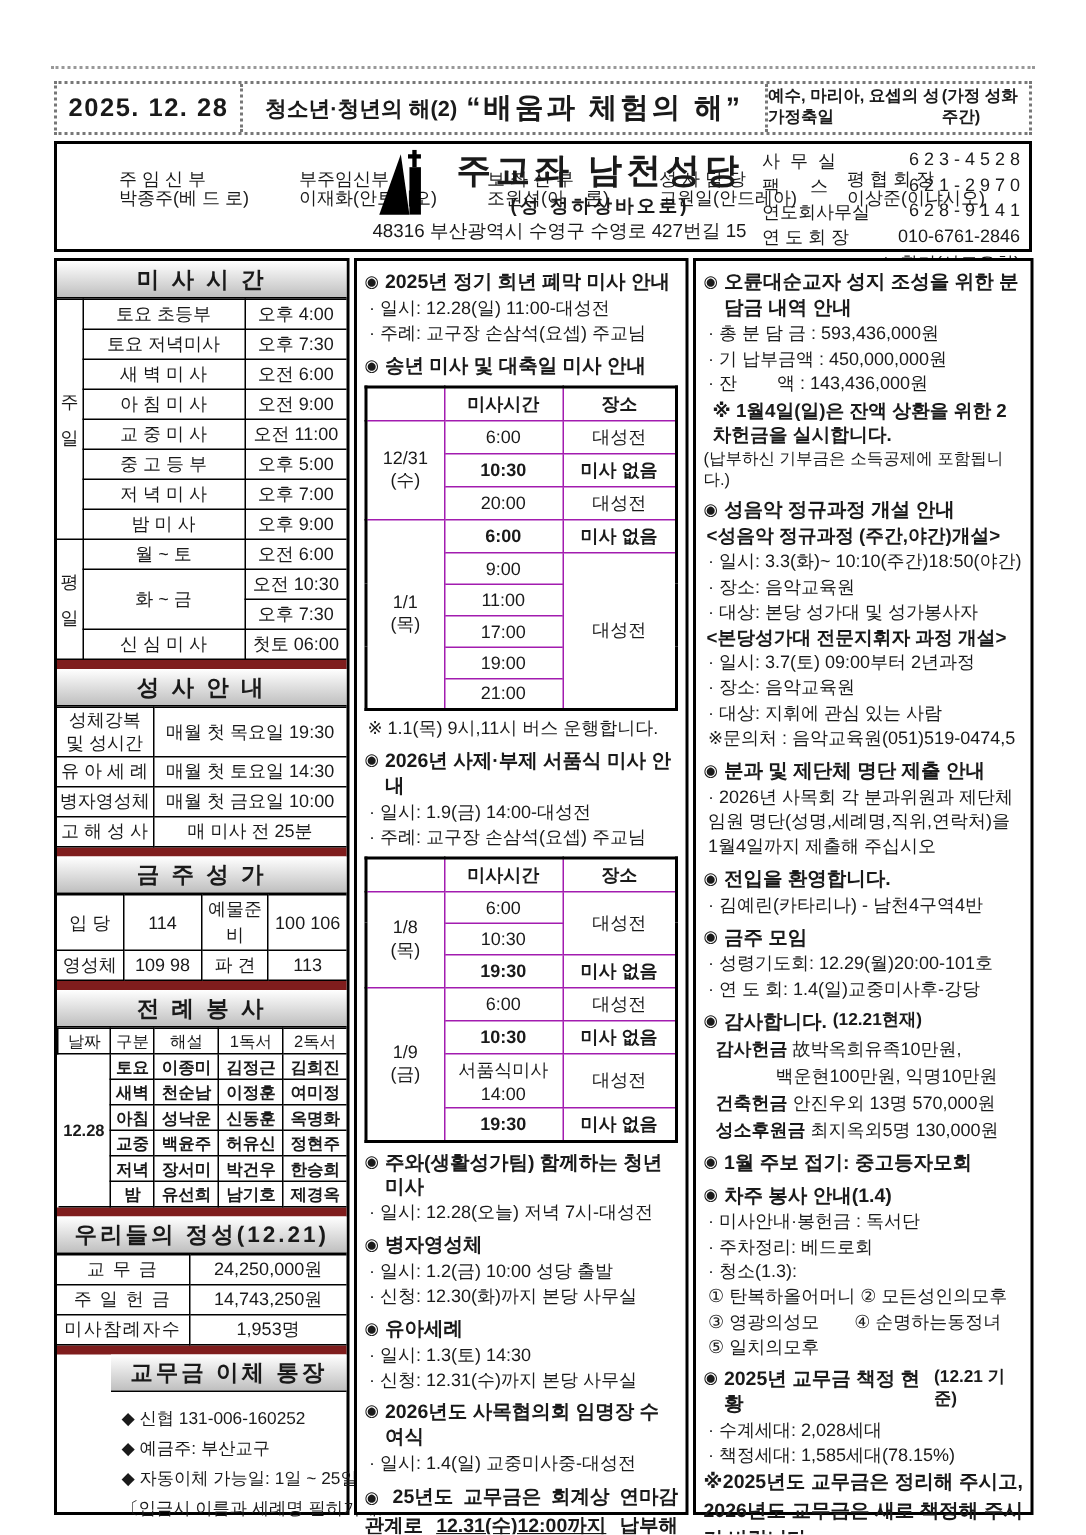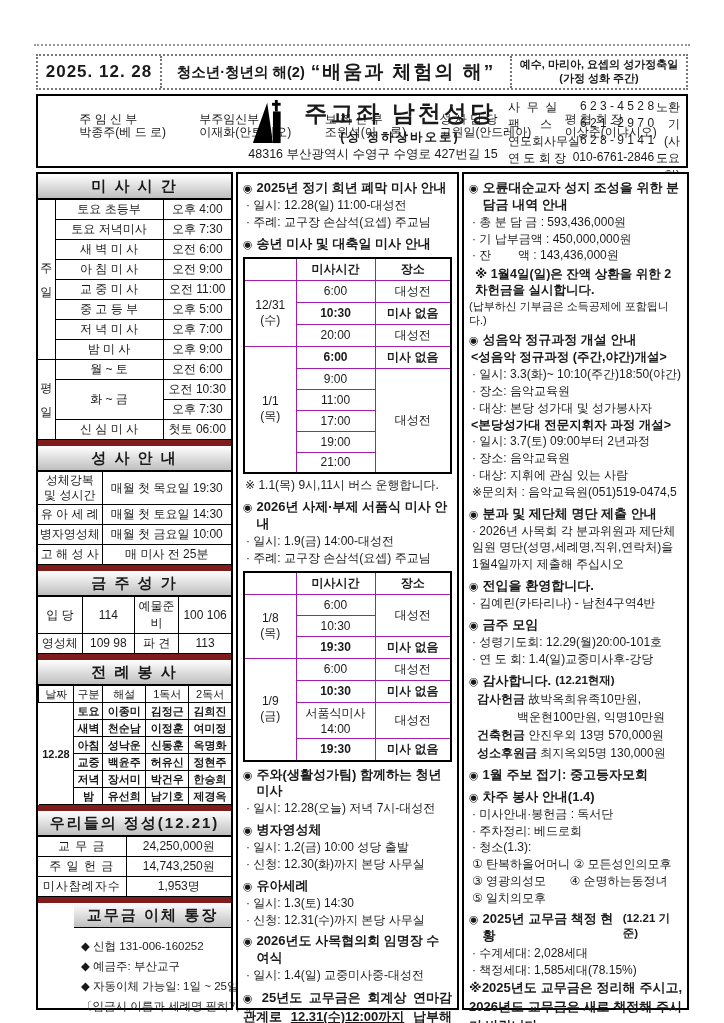--- a/index.html
+++ b/index.html
@@ -10,36 +10,36 @@
   .cutline { position:absolute; left:34px; top:44px; width:656px; border-top:2px dotted #999; }
 
   
   .tophdr { position:absolute; left:36px; top:54px; width:652px; height:36px;
             border:2px dotted #777; display:flex; align-items:stretch; }
   .th-date { width:124px; display:flex; align-items:center; justify-content:center;
              font-size:17px; font-weight:bold; border-right:2px dotted #777; letter-spacing:1px;text-align:center; }
   .th-title { flex:1; display:flex; align-items:center; justify-content:center; gap:6px; white-space:nowrap; }
   .th-pre { font-size:14.5px; font-weight:bold; }
   .th-main { font-size:19px; font-weight:bold; letter-spacing:2px; }
-  .th-feast { width:176px; border-left:2px dotted #777; display:flex; flex-direction:column;
+  .th-feast { width:176px; border-left:2px dotted #777; display:flex; flex-direction:row;
               align-items:center; justify-content:center; font-size:11px; font-weight:bold; line-height:1.25; }
 
   
   .masthead { position:absolute; left:36px; top:94px; width:652px; height:74px;
               border:2px solid #000; display:flex; }
   .clergy { width:202px; padding:4px 4px 2px 8px; display:flex; flex-direction:row; justify-content:space-between; }
   .clergy-line { font-size:12px; line-height:1.1; white-space:pre; }
   .c-role { display:inline-block; width:74px; }
   .mast-center { flex:1; display:flex; flex-direction:column; justify-content:space-between; padding:2px 0 3px; }
   .mast-row { display:flex; align-items:center; justify-content:center; gap:10px; }
   .logo { width:44px; height:46px; flex:0 0 auto; }
   .church-title { font-size:23px; font-weight:bold; letter-spacing:3px; text-align:center; }
   .church-sub { font-size:12.5px; font-weight:bold; text-align:center; letter-spacing:2px; }
   .address { font-size:12.5px; text-align:center; }
-  .contacts { width:180px; padding:3px 6px 2px 2px; display:flex; flex-direction:row; justify-content:space-between; }
+  .contacts { width:180px; padding:3px 6px 2px 2px; display:flex; flex-direction:column; justify-content:space-between; }
   .contact-line { font-size:12px; white-space:pre; display:flex; justify-content:space-between; }
   .ct-label { }
   .ct-value { }
   .contact-note { font-size:12px; text-align:right; }
 
   
   .col { position:absolute; top:172px; height:838px; background:#fff; }
   .col-left  { left:36px;  width:197px; border:2px solid #000; display:flex; flex-direction:column; }
   .col-mid   { left:236px; width:223px; border:2px solid #000; padding:1px 5px 2px; }
   .col-right { left:462px; width:227px; border:2px solid #000; padding:1px 5px 2px; }

